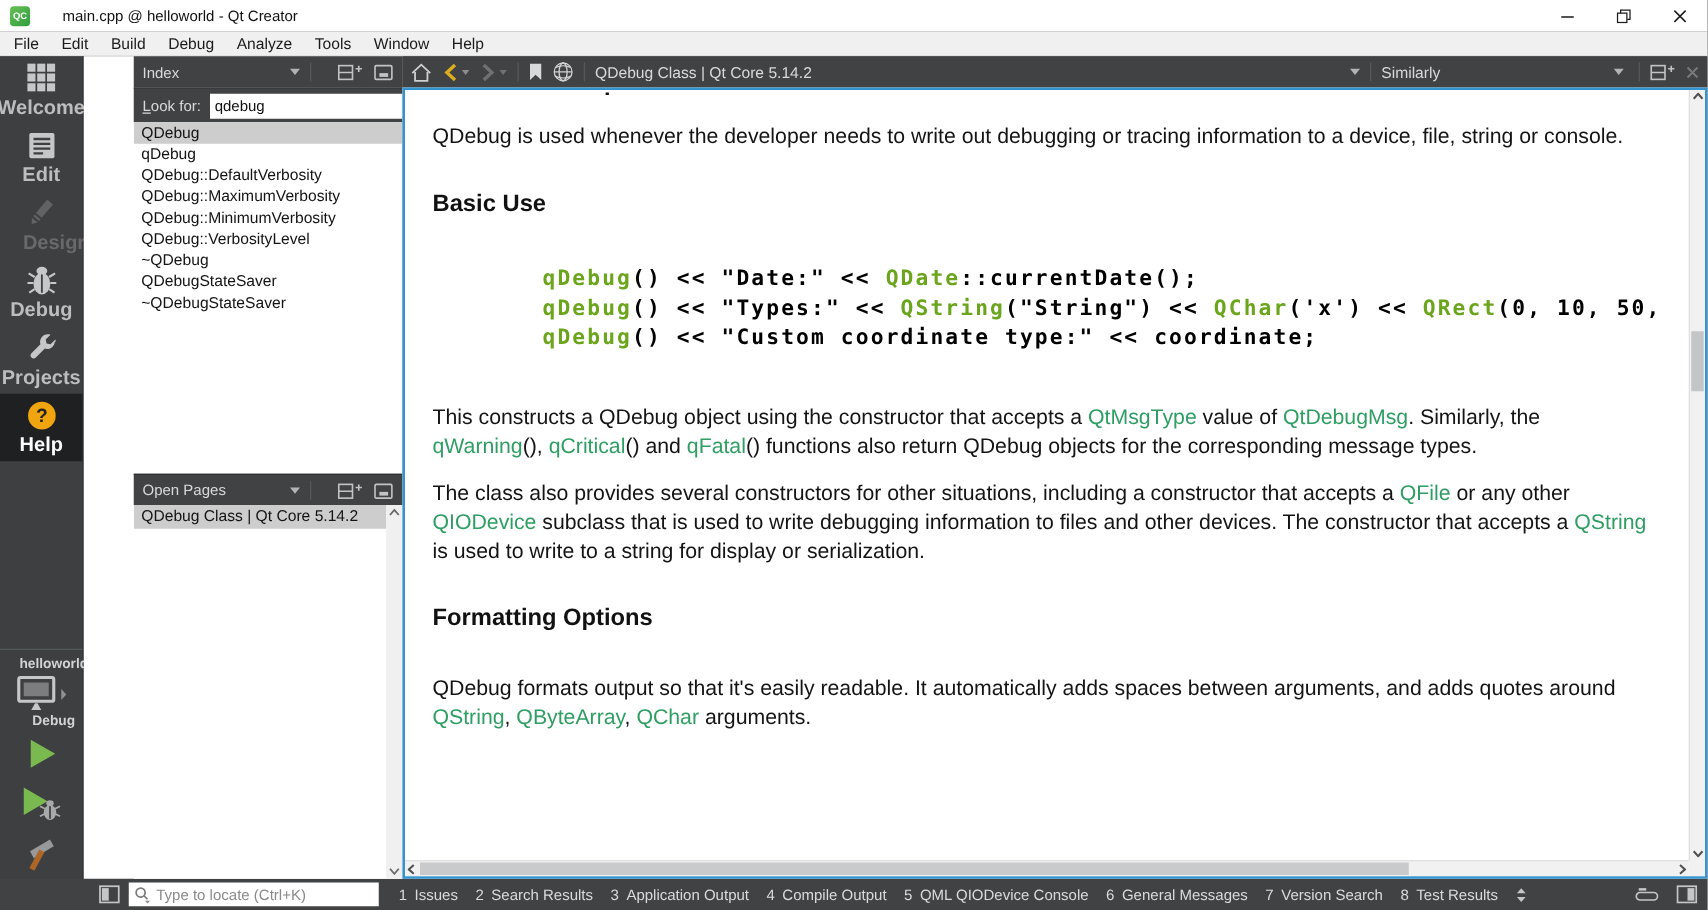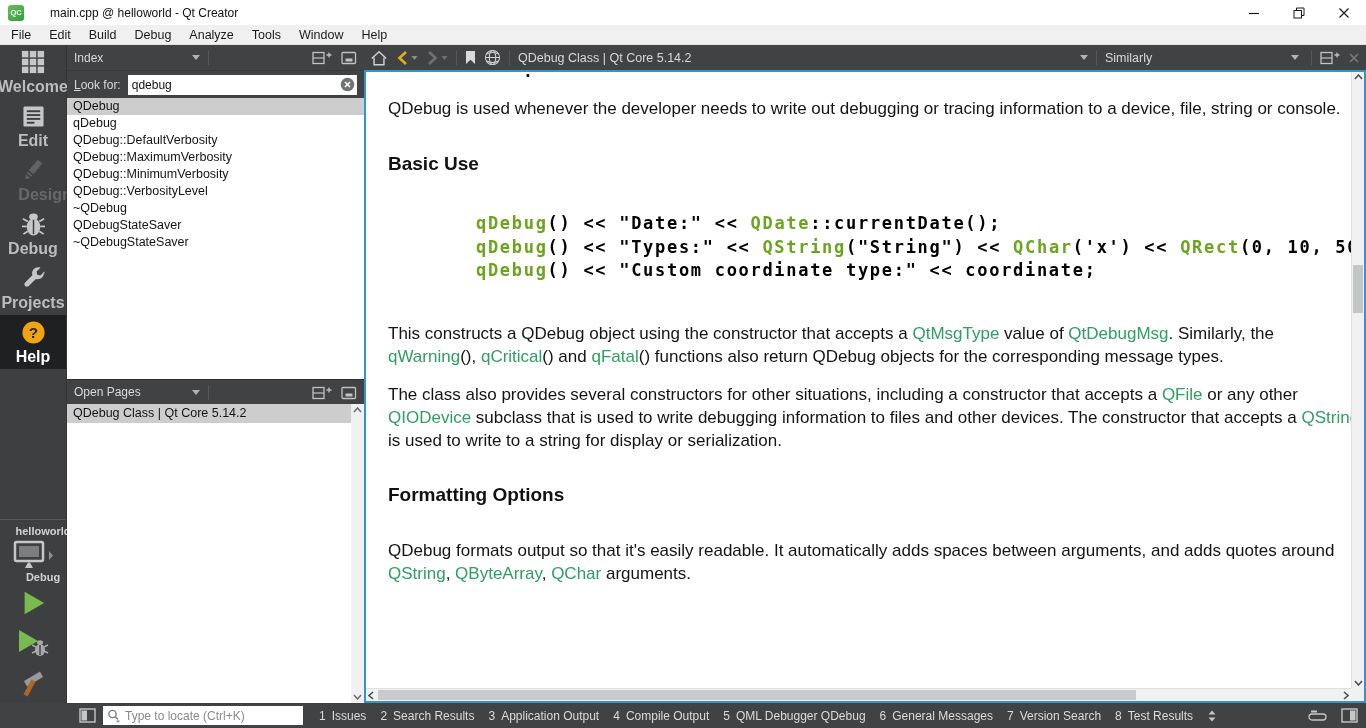--- a/index.html
+++ b/index.html
@@ -28,21 +28,21 @@
   .mode-label { font-size:16px; font-weight:bold; color:#bcbdbe; }
   .mode-item.active .mode-label { color:#ffffff; }
   .mode-item.disabled .mode-label { color:#68696a;margin-left:24px; }
   .mode-icon { height:27px; display:flex; align-items:center; }
   .project-section { margin-top:auto; display:flex; flex-direction:column; align-items:center; border-top:1px solid #55585a; padding-top:5px; }
   .proj-label { font-size:11px; font-weight:bold; color:#d2d3d4;padding-left:20px; }
   .kit-row { display:flex; align-items:center; gap:2px; margin:3px 0 1px; }
   .action-btn { height:40px; display:flex; align-items:center; justify-content:center; }
 
   
-  .panels { width:297px; display:flex; flex-direction:column; background:#fff; }
+  .panels { width:255px; display:flex; flex-direction:column; background:#fff;padding-left:40px; }
   .panel-header { height:25px; flex:0 0 auto; background:#404244; display:flex; align-items:center; padding:0 7px; color:#d8d9da; font-size:12px; }
   .ph-title { width:118px; }
   .ph-sep { width:1px; height:15px; background:#56595b; margin:0 8px; }
   .ph-icons { margin-left:auto; display:flex; align-items:center; gap:9px; }
   .caret-down { width:0; height:0; border-left:4px solid transparent; border-right:4px solid transparent; border-top:5px solid #b2b3b4; }
   .lookfor-row { height:28px; flex:0 0 auto; background:#404244; display:flex; align-items:center; padding:0 7px; gap:7px; border-top:1px solid #37393b; }
   .lookfor-label { font-size:12px; color:#d8d9da; white-space:nowrap; }
   .lookfor-box { flex:1; height:20px; background:#fff; display:flex; align-items:center; padding:0 2px 0 4px; }
   .lookfor-box input { border:0; outline:0; flex:1; min-width:0; font-size:12px; font-family:"Liberation Sans",sans-serif; color:#111; }
   .index-list { height:281px; flex:0 0 auto; background:#fff; overflow:hidden; }
@@ -457,21 +457,21 @@
       <div class="pane-btn">
         <span class="pane-num">3</span>
         <span class="pane-label">Application Output</span>
       </div>
       <div class="pane-btn">
         <span class="pane-num">4</span>
         <span class="pane-label">Compile Output</span>
       </div>
       <div class="pane-btn">
         <span class="pane-num">5</span>
-        <span class="pane-label">QML Debugger QDebug</span>
+        <span class="pane-label">QML QIODevice Console</span>
       </div>
       <div class="pane-btn">
         <span class="pane-num">6</span>
         <span class="pane-label">General Messages</span>
       </div>
       <div class="pane-btn">
         <span class="pane-num">7</span>
         <span class="pane-label">Version Search</span>
       </div>
       <div class="pane-btn">

